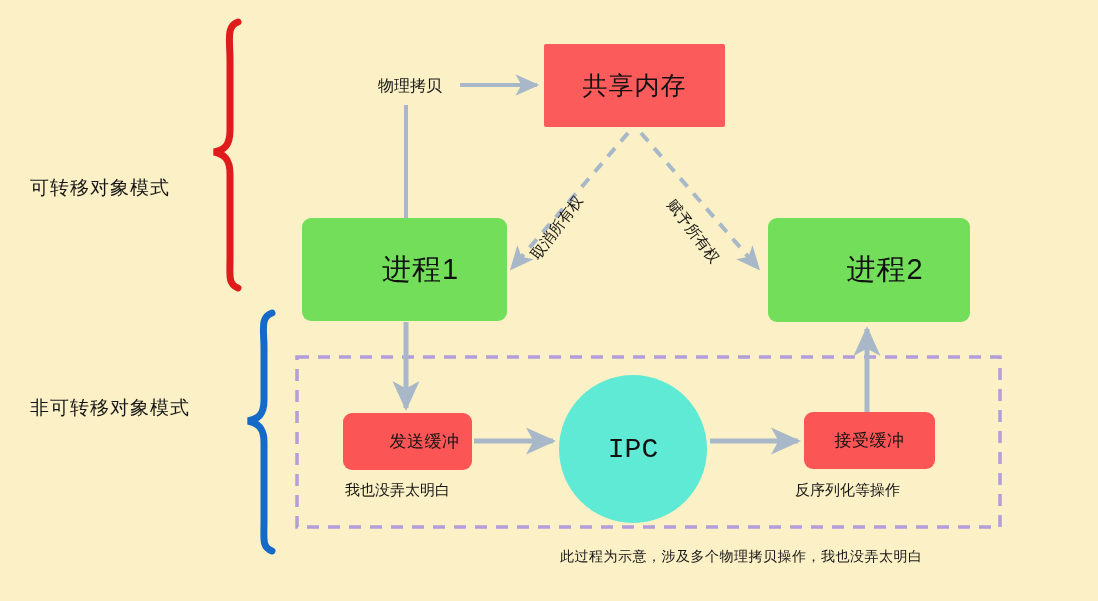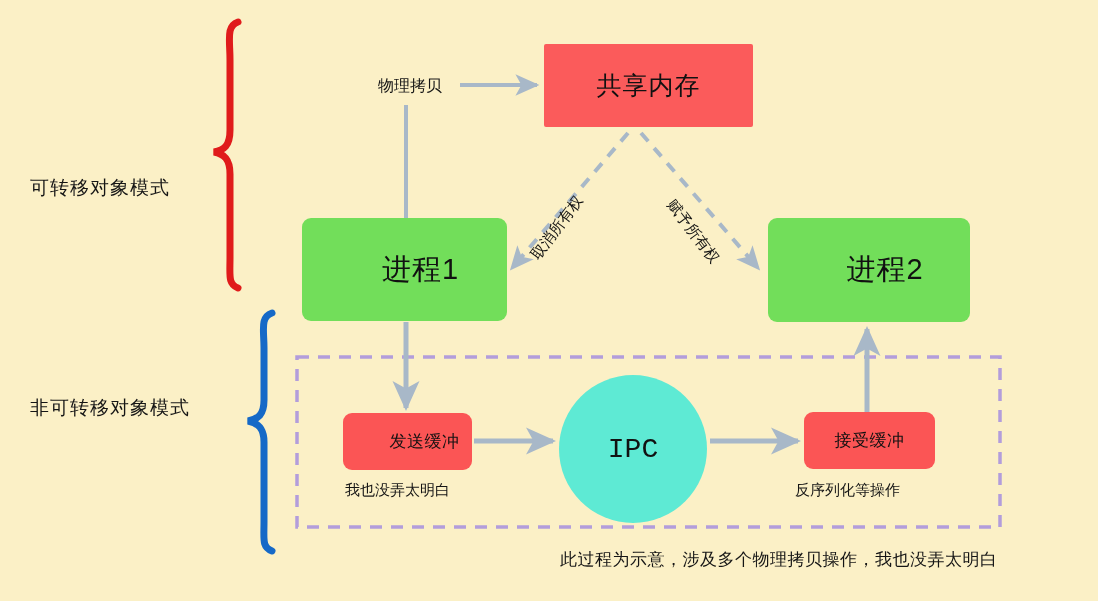--- a/index.html
+++ b/index.html
@@ -36,21 +36,21 @@
     border-radius: 9px;
     font-size: 29px;
     letter-spacing: 1px;
     padding-left: 32px;
   }
   #proc1 { left: 302px; top: 218px; width: 205px; height: 103px; }
   #proc2 { left: 768px; top: 218px; width: 202px; height: 104px; }
 
   
   #shm {
-    left: 544px; top: 44px; width: 209px; height: 83px;
+    left: 544px; top: 44px; width: 181px; height: 83px;
     background: #fb5b5b;
     font-size: 25px;
     border-radius: 2px;
     letter-spacing: 1px;
   }
 
   
   .buf {
     background: #fb5555;
     border-radius: 9px;
@@ -73,21 +73,21 @@
   .label {
     position: absolute;
     color: #151515;
     white-space: nowrap;
   }
   #brace-label-top   { left: 30px;  top: 130px; font-size: 19px; letter-spacing: 1px; margin-top: 45px; }
   #brace-label-bottom{ left: 30px;  top: 395px; font-size: 19px; letter-spacing: 1px; }
   #phys-copy-label   { left: 378px; top: 76px;  font-size: 16px; }
   #ser-label         { left: 345px; top: 481px; font-size: 15px; }
   #deser-label       { left: 795px; top: 481px; font-size: 15px; text-align: right; }
-  #footnote          { left: 560px; top: 548px; font-size: 17px; letter-spacing: 0.5px; }
+  #footnote          { left: 560px; top: 548px; font-size: 14px; letter-spacing: 0.5px; }
 
   
   .diag-label {
     position: absolute;
     font-size: 15px;
     color: #121212;
     white-space: nowrap;
     transform-origin: left top;
   }
   #revoke-label { left: 527px; top: 252px; transform: rotate(-53deg); }

